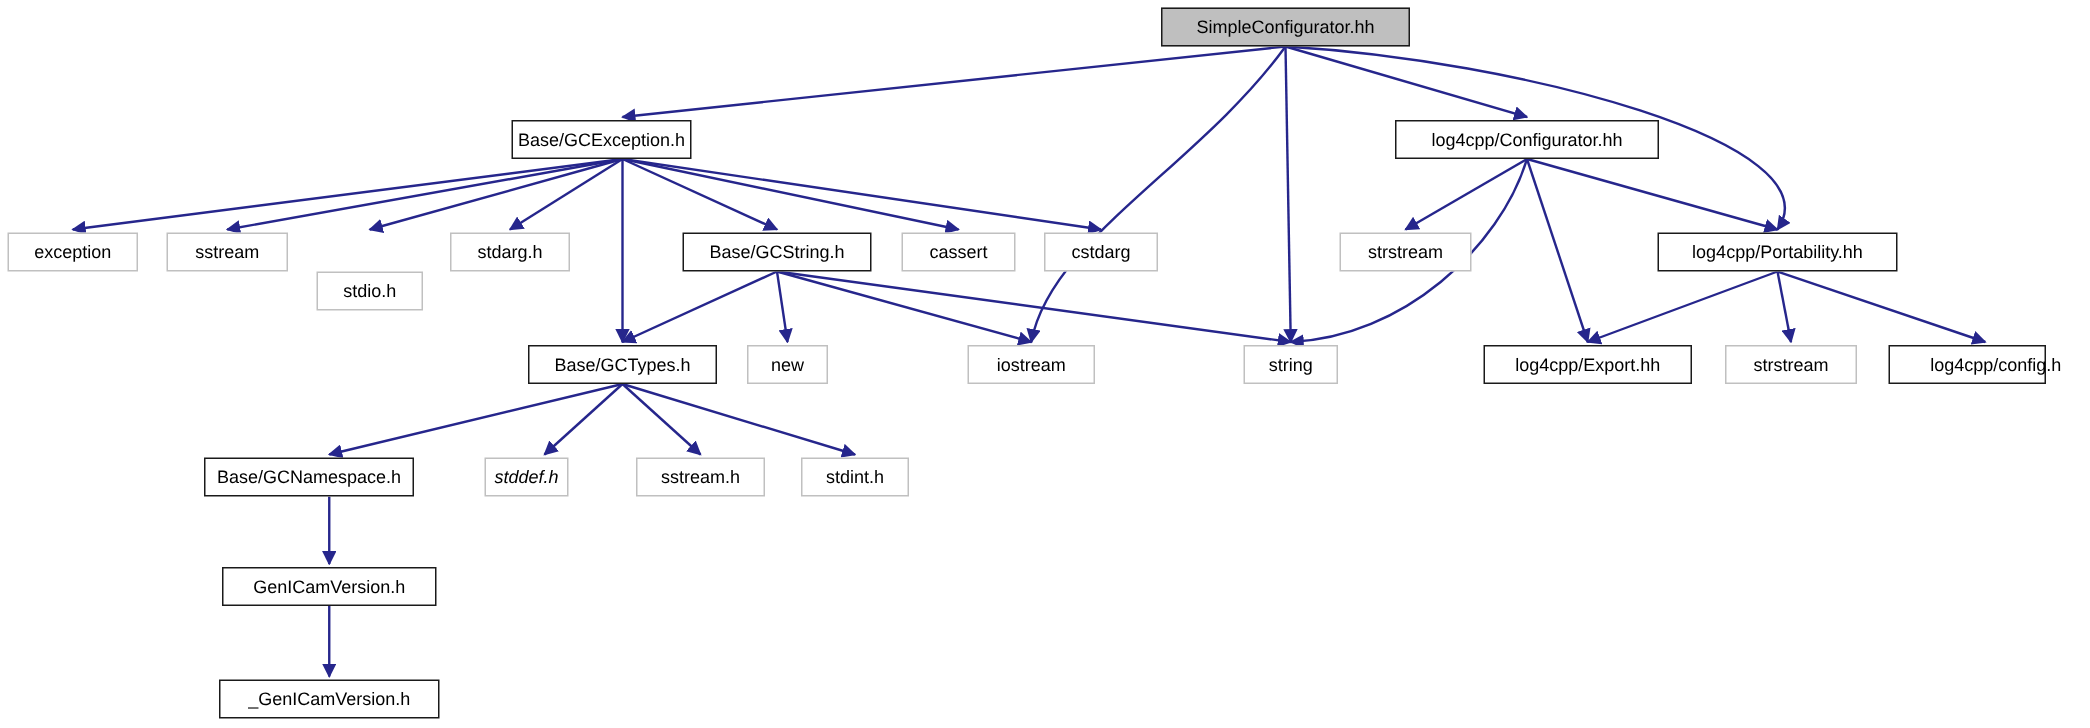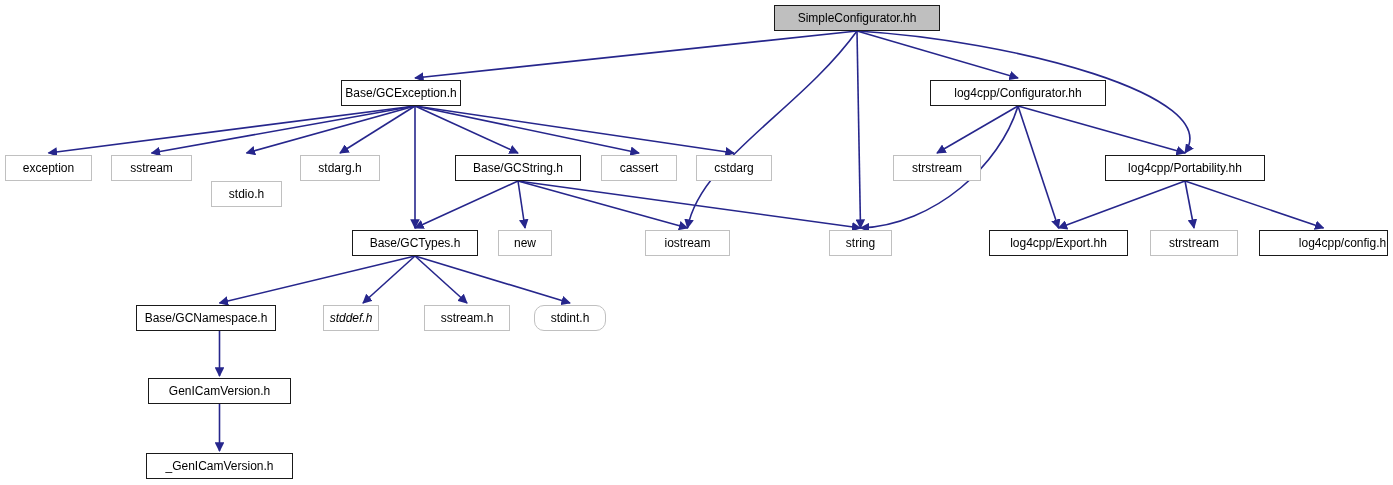--- a/index.html
+++ b/index.html
@@ -141,33 +141,33 @@
       </div>
       <div class="node" style="left: 829px; top: 230px; width: 63px;">
         <span class="node-label">string</span>
       </div>
       <div class="node strong" style="left: 989px; top: 230px; width: 139px;">
         <span class="node-label">log4cpp/Export.hh</span>
       </div>
       <div class="node" style="left: 1150px; top: 230px; width: 88px;">
         <span class="node-label">strstream</span>
       </div>
-      <div class="node strong" style="left: 1259px; top: 230px; width: 129px; padding-left: 38px;">
+      <div class="node strong" style="left: 1259px; top: 230px; width: 105px; padding-left: 38px;">
         <span class="node-label">log4cpp/config.h</span>
       </div>
       <div class="node strong" style="left: 136px; top: 305px; width: 140px;">
         <span class="node-label">Base/GCNamespace.h</span>
       </div>
       <div class="node" style="left: 323px; top: 305px; width: 56px; font-style: italic;">
         <span class="node-label">stddef.h</span>
       </div>
       <div class="node" style="left: 424px; top: 305px; width: 86px;">
         <span class="node-label">sstream.h</span>
       </div>
-      <div class="node" style="left: 534px; top: 305px; width: 72px; border-radius: 10px;">
+      <div class="node" style="left: 534px; top: 305px; width: 72px;">
         <span class="node-label">stdint.h</span>
       </div>
       <div class="node strong" style="left: 148px; top: 378px; width: 143px;">
         <span class="node-label">GenICamVersion.h</span>
       </div>
       <div class="node strong" style="left: 146px; top: 453px; width: 147px;">
         <span class="node-label">_GenICamVersion.h</span>
       </div>
     </div>
 </div>

